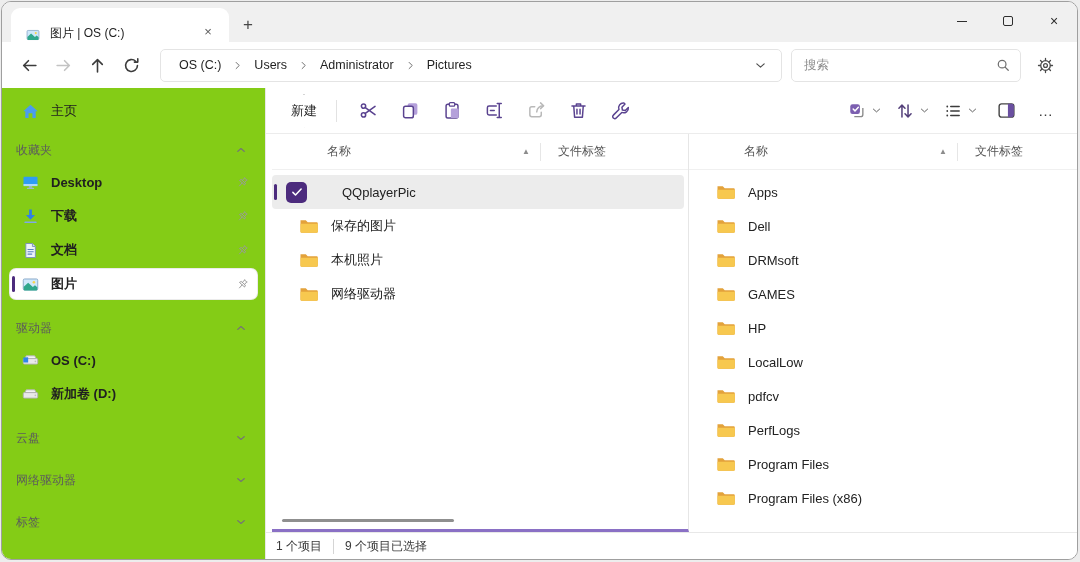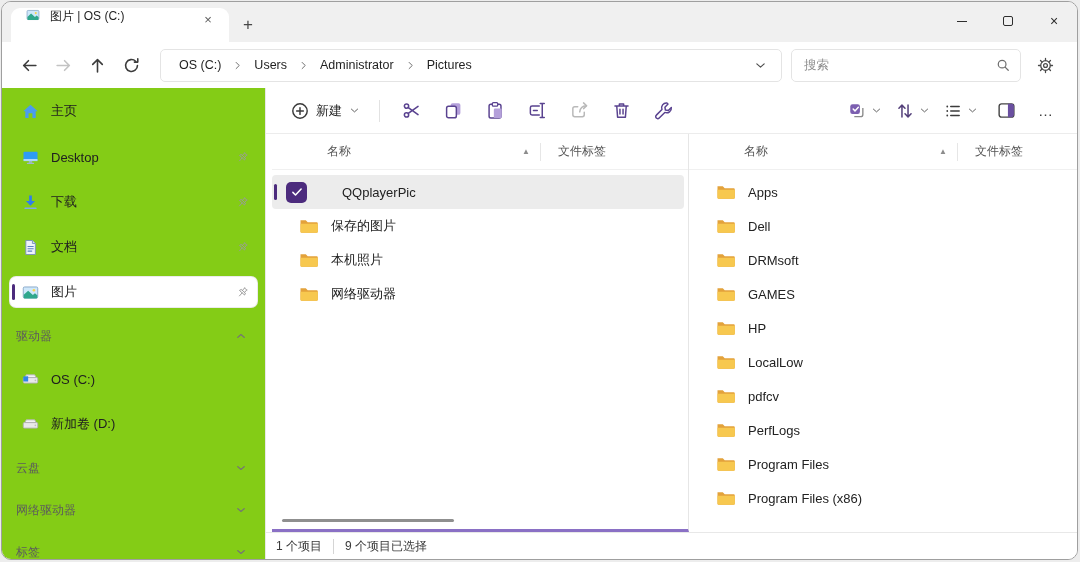--- a/index.html
+++ b/index.html
@@ -11,21 +11,21 @@
     --muted:#5d5d5d;
     --line:#e8e8e8;
   }
   *{box-sizing:border-box;margin:0;padding:0;font-family:"Liberation Sans","DejaVu Sans",sans-serif;}
   html,body{width:1080px;height:562px;background:#ededed;overflow:hidden;}
   .stage{position:relative;width:1080px;height:562px;}
   .window{position:absolute;left:1px;top:1px;width:1077px;height:559px;background:#fff;
           border:1px solid #9f9f9f;border-radius:10px;overflow:hidden;}
   
   .tabbar{height:40px;background:#f0f0f0;display:flex;align-items:flex-end;padding-left:9px;position:relative;}
-  .tab{height:34px;width:218px;background:#fff;border-radius:9px 9px 0 0;display:flex;align-items:flex-start;
+  .tab{height:34px;width:218px;background:#fff;border-radius:9px 9px 0 0;display:flex;align-items:flex-end;
        gap:9px;padding:0 10px 0 14px;font-size:12px;color:var(--txt);}
   .tab-label{white-space:nowrap;overflow:hidden;}
   .tab-close{margin-left:auto;width:22px;height:22px;display:flex;align-items:center;justify-content:center;
              border-radius:4px;color:#5c5c5c;font-size:13px;line-height:1;}
   .newtab{width:38px;height:34px;display:flex;align-items:center;justify-content:center;font-size:17px;color:#474747;}
   .win-controls{position:absolute;right:0;top:0;height:38px;display:flex;}
   .win-btn{width:46px;height:38px;display:flex;align-items:center;justify-content:center;color:#2e2e2e;}
   .glyph-min{display:block;width:10px;border-top:1px solid #2e2e2e;}
   .glyph-max{display:block;width:10px;height:10px;border:1px solid #2e2e2e;border-radius:2px;}
   .glyph-close{font-size:14px;line-height:1;}
@@ -48,33 +48,33 @@
   .searchbox input::placeholder{color:#8d8d8d;}
   .searchbox .ic{width:14px;height:14px;color:#6f6f6f;flex:none;}
   .gearbtn{width:36px;height:34px;display:flex;align-items:center;justify-content:center;margin-left:6px;border-radius:5px;}
   .gearbtn .ic{width:17px;height:17px;color:#4a4a4a;}
   
   .main{display:flex;height:472px;}
   .sidebar{width:264px;flex:none;border-right:1px solid var(--line);background:#84cc16;padding-top:6px;overflow:hidden;}
   .side-item{height:32px;margin:1px 8px;display:flex;align-items:center;gap:12px;padding:0 8px 0 12px;
              border-radius:6px;font-size:13px;color:#202020;position:relative;}
   .side-item .ic{width:17px;height:17px;flex:none;}
-  .side-item.sub{height:30px;margin:15px 8px;}
+  .side-item.sub{height:30px;margin:4px 8px;font-weight:bold;}
   .side-item.selected{background:#fff;box-shadow:0 0 0 1px #ebebeb;}
   .side-item.selected::before{content:"";position:absolute;left:2px;top:50%;transform:translateY(-50%);
              width:3px;height:16px;border-radius:2px;background:var(--accent);}
   .pin{margin-left:auto;width:13px;height:13px;color:#9a9a9a;flex:none;}
   .side-header{height:26px;margin:10px 10px 0 10px;display:flex;align-items:center;justify-content:space-between;
                padding:0 8px 0 4px;font-size:12px;color:#5c5c5c;border-radius:4px;}
   .side-header.gap{margin-top:16px;}
   .side-header .ic{width:12px;height:12px;color:#757575;}
   
   .content{flex:1;display:flex;flex-direction:column;min-width:0;}
   .toolbar{height:46px;display:flex;align-items:center;border-bottom:1px solid #ececec;padding:0 12px 0 16px;}
-  .newbtn{height:34px;display:flex;align-items:center;gap:7px;padding:0 9px;border-radius:5px;font-size:13px;color:#1d1d1d;}
+  .newbtn{height:34px;display:flex;align-items:center;gap:7px;padding:0 9px;border-radius:5px;font-size:13px;color:#1d1d1d;flex-direction:column;}
   .newbtn .plus{width:18px;height:18px;color:#3a3a3a;}
   .newbtn .ch{width:11px;height:11px;color:#5a5a5a;}
   .tsep{width:1px;height:22px;background:#e2e2e2;margin:0 10px;flex:none;}
   .toolbtn{width:42px;height:34px;display:flex;align-items:center;justify-content:center;border-radius:5px;flex:none;}
   .toolbtn .ic{width:19px;height:19px;color:var(--accent-mid);}
   .toolbtn.gray .ic{color:#b9b9b9;}
   .tool-right{margin-left:auto;display:flex;align-items:center;}
   .combo{height:34px;display:flex;align-items:center;gap:5px;padding:0 7px;border-radius:5px;}
   .combo .ic{width:18px;height:18px;}
   .combo .ch{width:11px;height:11px;color:#5a5a5a;}
@@ -333,20 +333,26 @@
   <div class="main">
 
     <div class="sidebar">
       <div class="side-item">
         <svg class="ic">
               <use href="#i-home"></use>
             </svg>
         <span>主页</span>
       </div>
 
+      <div class="side-header">
+        <span>收藏夹</span>
+        <svg class="ic">
+              <use href="#i-chevup"></use>
+            </svg>
+      </div>
       <div class="side-item sub">
         <svg class="ic">
               <use href="#i-desktop"></use>
             </svg>
         <span>Desktop</span>
         <svg class="pin">
               <use href="#i-pin"></use>
             </svg>
       </div>
       <div class="side-item sub">

